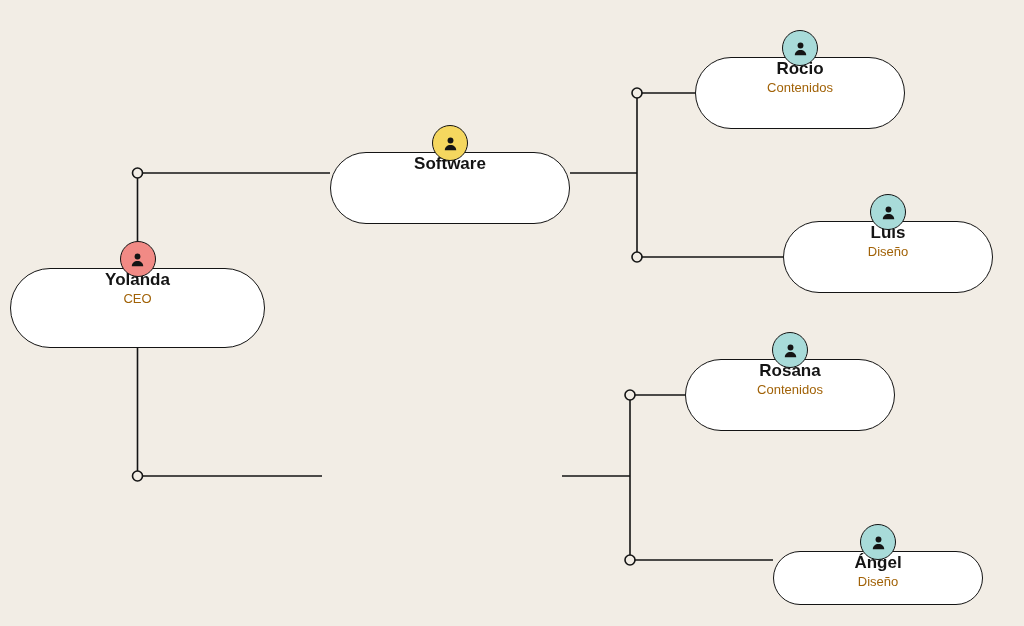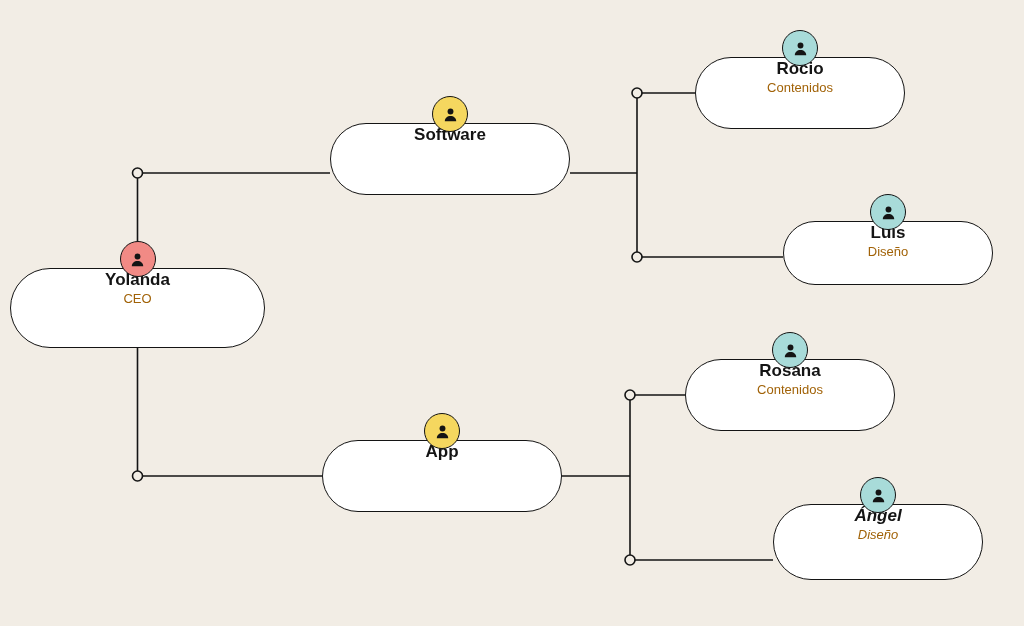--- a/index.html
+++ b/index.html
@@ -87,52 +87,43 @@
     <span class="avatar" style="background-color: rgb(241, 138, 133);">
       <svg class="person-icon" viewBox="0 0 24 24">
         <circle cx="12" cy="8.2" r="3.7"></circle>
         <path d="M4.8 20.5c0-4 3.2-6.6 7.2-6.6s7.2 2.6 7.2 6.6z"></path>
       </svg>
     </span>
     <span class="name">Yolanda</span>
     <span class="role">CEO</span>
   </div>
 
-  <div class="node" style="left:330px; top:123px; width:240px; height:72px;">
+  <div class="node" style="left:330px; top:152px; width:240px; height:72px;">
     <span class="avatar" style="background-color: rgb(245, 215, 95);">
       <svg class="person-icon" viewBox="0 0 24 24">
         <circle cx="12" cy="8.2" r="3.7"></circle>
         <path d="M4.8 20.5c0-4 3.2-6.6 7.2-6.6s7.2 2.6 7.2 6.6z"></path>
       </svg>
     </span>
     <span class="name">Software</span>
   </div>
 
-  <div class="node" style="left:322px; top:440px; width:240px; height:72px;">
-    <span class="avatar" style="background-color: rgb(245, 215, 95);">
-      <svg class="person-icon" viewBox="0 0 24 24">
-        <circle cx="12" cy="8.2" r="3.7"></circle>
-        <path d="M4.8 20.5c0-4 3.2-6.6 7.2-6.6s7.2 2.6 7.2 6.6z"></path>
-      </svg>
-    </span>
-    <span class="name">App</span>
-  </div>
 
   <div class="node" style="left:695px; top:57px; width:210px; height:72px;">
     <span class="avatar" style="background-color: rgb(168, 219, 217);">
       <svg class="person-icon" viewBox="0 0 24 24">
         <circle cx="12" cy="8.2" r="3.7"></circle>
         <path d="M4.8 20.5c0-4 3.2-6.6 7.2-6.6s7.2 2.6 7.2 6.6z"></path>
       </svg>
     </span>
     <span class="name">Rocio</span>
     <span class="role">Contenidos</span>
   </div>
 
-  <div class="node" style="left:783px; top:221px; width:210px; height:64px;">
+  <div class="node" style="left:783px; top:221px; width:210px; height:72px;">
     <span class="avatar" style="background-color: rgb(168, 219, 217);">
       <svg class="person-icon" viewBox="0 0 24 24">
         <circle cx="12" cy="8.2" r="3.7"></circle>
         <path d="M4.8 20.5c0-4 3.2-6.6 7.2-6.6s7.2 2.6 7.2 6.6z"></path>
       </svg>
     </span>
     <span class="name">Luis</span>
     <span class="role">Diseño</span>
   </div>
 
@@ -140,21 +131,21 @@
     <span class="avatar" style="background-color: rgb(168, 219, 217);">
       <svg class="person-icon" viewBox="0 0 24 24">
         <circle cx="12" cy="8.2" r="3.7"></circle>
         <path d="M4.8 20.5c0-4 3.2-6.6 7.2-6.6s7.2 2.6 7.2 6.6z"></path>
       </svg>
     </span>
     <span class="name">Rosana</span>
     <span class="role">Contenidos</span>
   </div>
 
-  <div class="node" style="left:773px; top:504px; width:210px; height:76px;font-style:italic;">
+  <div class="node" style="left:773px; top:551px; width:210px; height:54px;">
     <span class="avatar" style="background-color: rgb(168, 219, 217);">
       <svg class="person-icon" viewBox="0 0 24 24">
         <circle cx="12" cy="8.2" r="3.7"></circle>
         <path d="M4.8 20.5c0-4 3.2-6.6 7.2-6.6s7.2 2.6 7.2 6.6z"></path>
       </svg>
     </span>
     <span class="name">Ángel</span>
     <span class="role">Diseño</span>
   </div>
 

